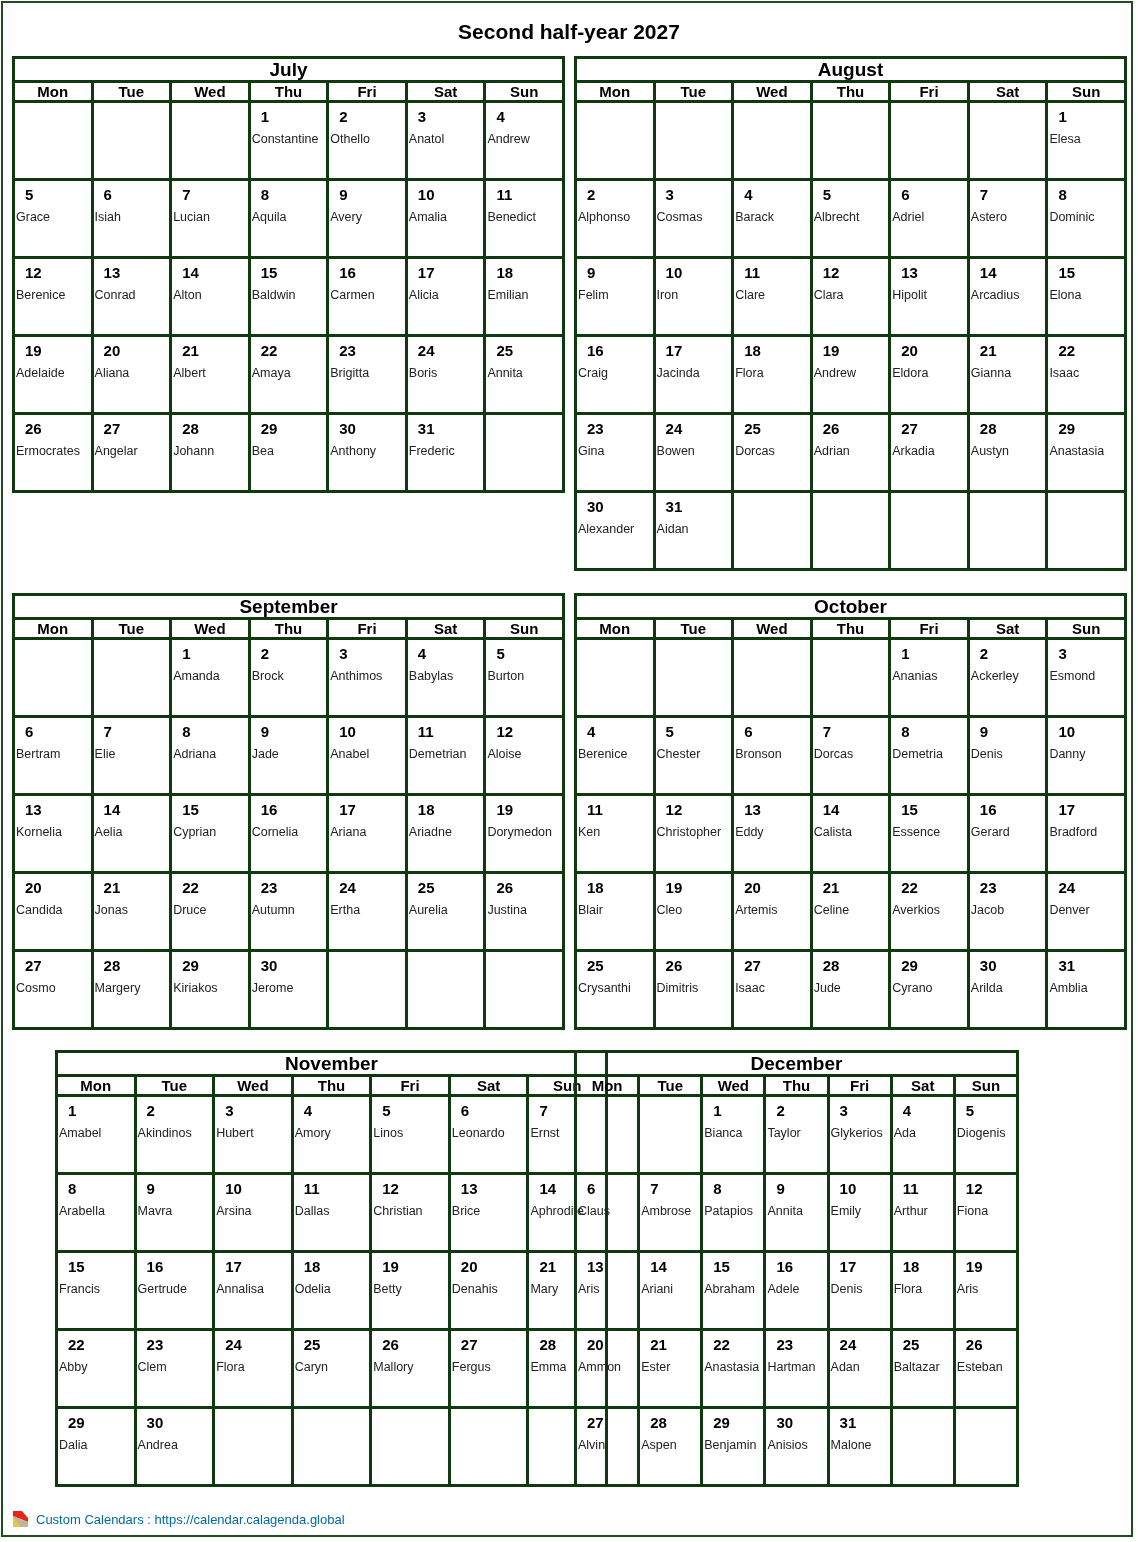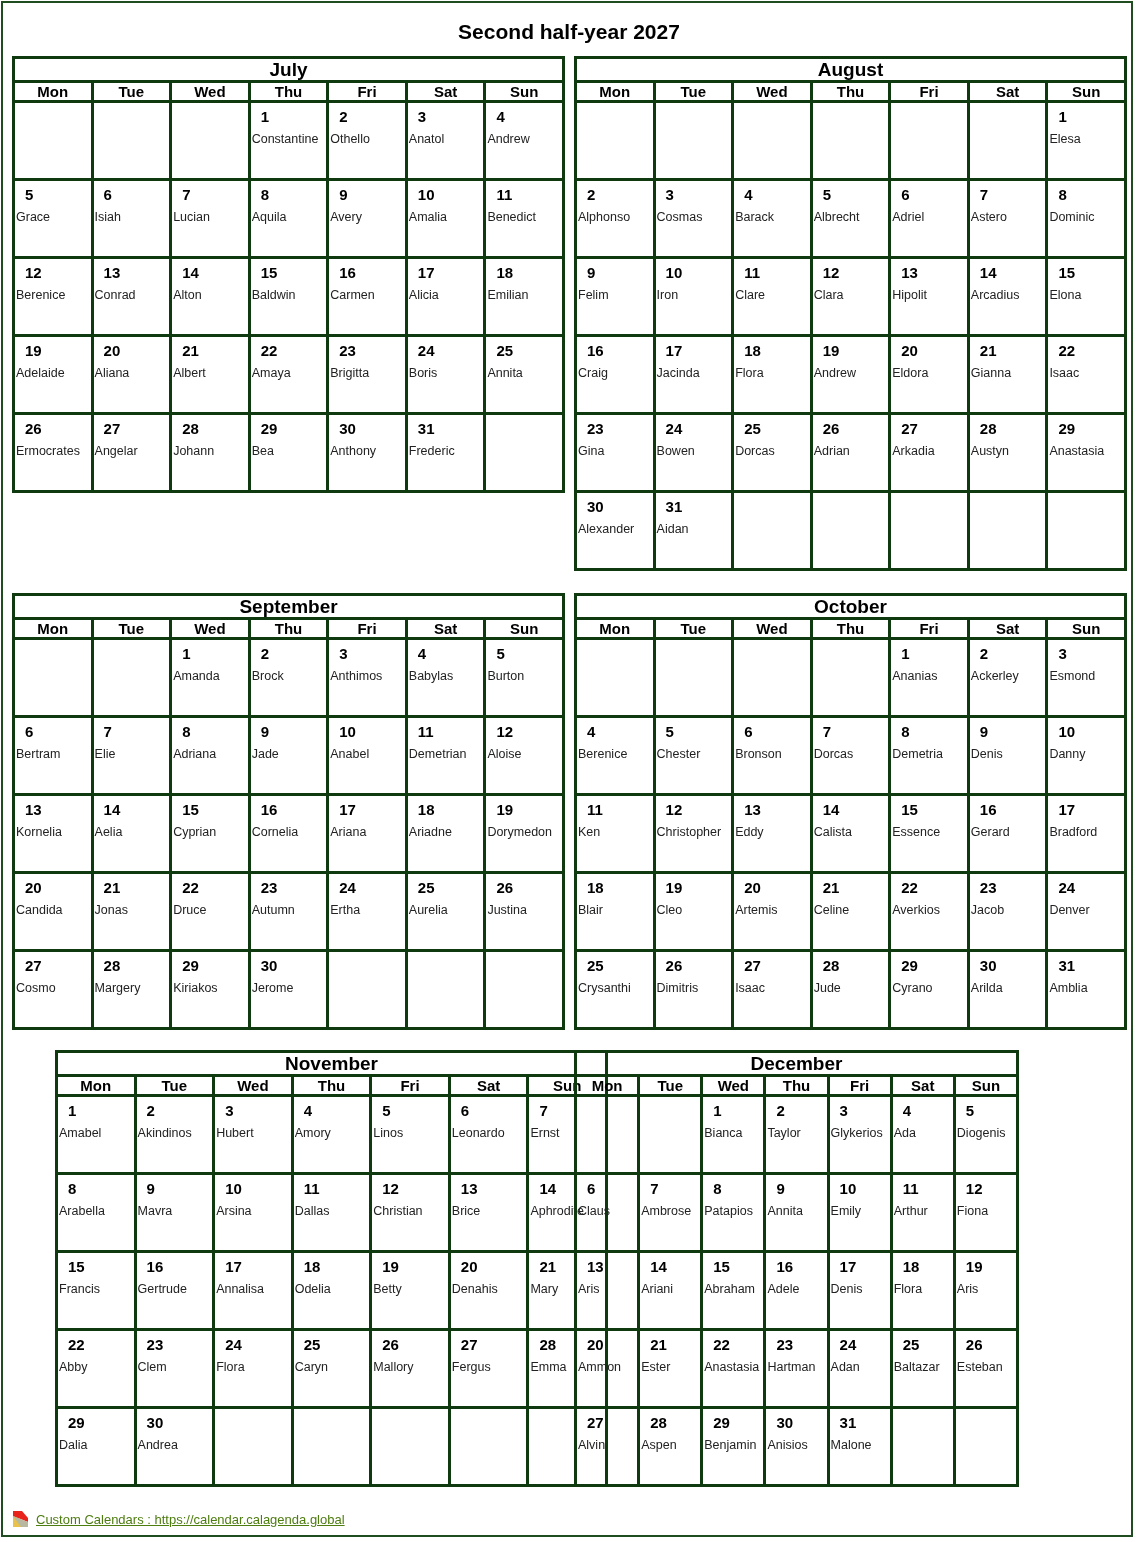--- a/index.html
+++ b/index.html
@@ -8,21 +8,21 @@
   .title { position: absolute; left: 0; top: 20px; width: 1192px; text-align: center; font-weight: bold; font-size: 21px; }
   .month { position: absolute; border-collapse: collapse; table-layout: fixed; }
   .month td, .month th { border: 3px solid #0f3a0f; padding: 0; }
   .month .mname { height: 21px; font-weight: bold; font-size: 19px; text-align: center; line-height: 21px; }
   .month .dname { height: 17px; font-weight: bold; font-size: 15px; line-height: 17px; }
   .month td.day { height: 75px; vertical-align: top; position: relative; }
   .num { position: absolute; left: 10px; top: 5px; font-weight: bold; font-size: 15px; }
   .nm { position: absolute; left: 1px; top: 29px; font-size: 12.5px; white-space: nowrap; color: #222; }
   .footer { position: absolute; left: 12px; top: 1509px; height: 20px; display: flex; align-items: center; }
   .logo { width: 18px; height: 18px; position: relative; margin-right: 6px; }
-  .footer span.txt { font-size: 13px; color: #4d7c0f; text-decoration: underline; }
+  .footer span.txt { font-size: 13px; color: #0369a1; }
 </style>
 </head>
 <body>
 
 <div class="page"></div>
 <div class="title" style="left:0;width:1138px;">Second half-year 2027</div>
 
 <div id="months-container">
     <table class="month" style="left: 12px; top: 56px; width: 553px;">
       <tbody>

